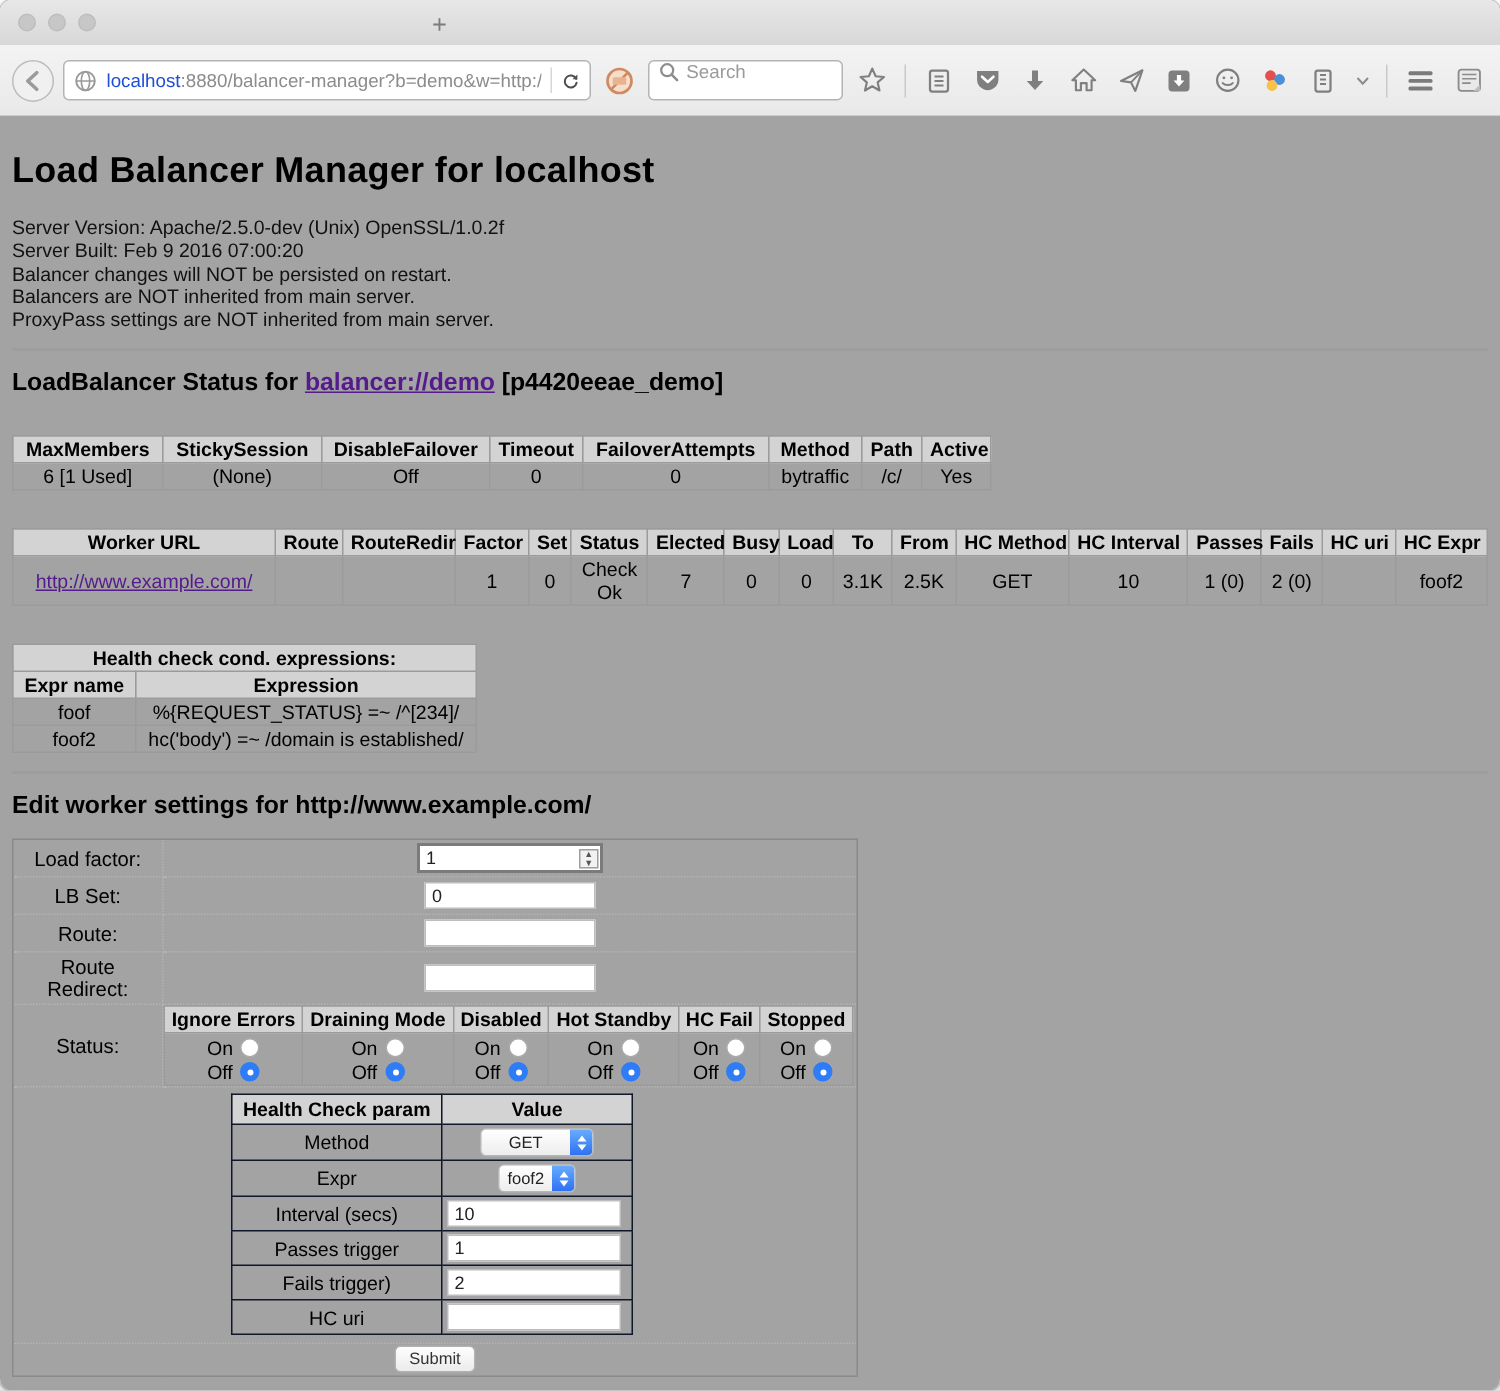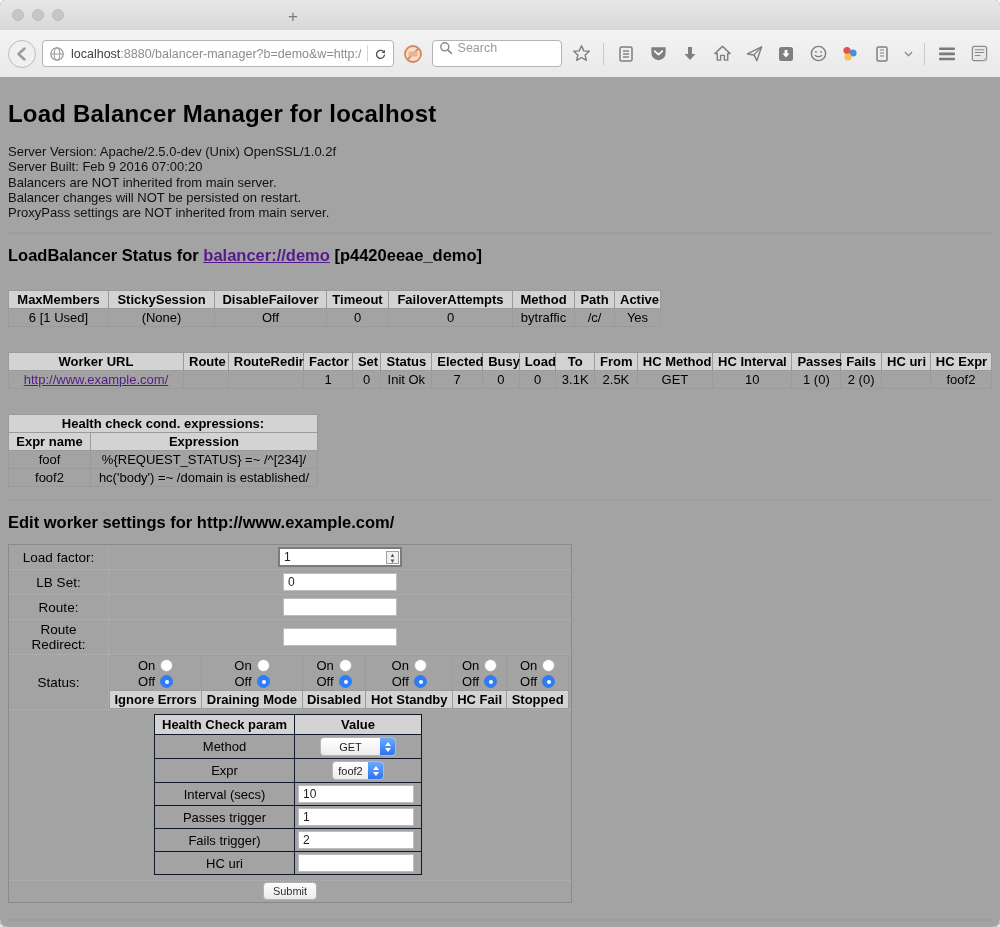--- a/index.html
+++ b/index.html
@@ -18,21 +18,21 @@
   .newtab { position:absolute; left:288px; top:8px; font-size:17px; color:#7c7c7c; line-height:17px; }
 
   .navbar { height:48px; background:linear-gradient(#f3f3f3,#e9e9e9); border-bottom:1px solid #a5a5a5;
             display:flex; align-items:center; padding:0 8px; gap:6px; }
   .circle-btn { width:28px; height:28px; border-radius:50%; border:1px solid #bcbcbc; background:#f0f0f0;
                 display:flex; align-items:center; justify-content:center; flex:0 0 auto; }
   .urlbar { width:356px; height:27px; background:#fff; border:1px solid #b4b4b4; border-radius:4px;
             display:flex; align-items:center; padding:0 6px; gap:6px; overflow:hidden; }
   .urlbar .globe { flex:0 0 auto; }
   .url-text { font-size:12.5px; white-space:nowrap; overflow:hidden; flex:1 1 auto; }
-  .url-host { color:#404040; } .url-rest { color:#8c8c8c; }
+  .url-host { color:#1d4ed8; } .url-rest { color:#8c8c8c; }
   .url-div { width:1px; height:17px; background:#d6d6d6; flex:0 0 auto; }
   .searchbar { width:132px; height:27px; background:#fff; border:1px solid #b4b4b4; border-radius:4px;
                display:flex; align-items:flex-start; padding:0 6px; gap:5px; }
   .search-ph { font-size:12.5px; color:#9a9a9a; }
   .tool-ic { width:26px; height:26px; display:flex; align-items:center; justify-content:center; flex:0 0 auto; }
   .sep { width:1px; height:22px; background:#c9c9c9; margin:0 3px; flex:0 0 auto; }
   svg.ic { display:block; }
 
   
   .page { padding:8px; background:#a3a3a3; }
@@ -228,22 +228,22 @@
     </div>
   </div>
 
   <div class="page">
 
     <h1 class="title">Load Balancer Manager for localhost</h1>
 
     <div>
       <div class="info-line">Server Version: Apache/2.5.0-dev (Unix) OpenSSL/1.0.2f</div>
       <div class="info-line">Server Built: Feb 9 2016 07:00:20</div>
+      <div class="info-line">Balancer changes will NOT be persisted on restart.</div>
       <div class="info-line">Balancers are NOT inherited from main server.</div>
-      <div class="info-line">Balancer changes will NOT be persisted on restart.</div>
       <div class="info-line">ProxyPass settings are NOT inherited from main server.</div>
     </div>
 
     <hr class="rule">
 
     <h2 class="sub"><span>LoadBalancer Status for </span><a class="vlink" href="#">balancer://demo</a><span> [p4420eeae_demo]</span></h2>
 
     <table class="grid" style="width:652px; table-layout:fixed; margin-bottom:16px;">
       <colgroup>
           <col style="width:100px">
@@ -318,21 +318,21 @@
         <th>Fails</th>
         <th>HC uri</th>
         <th>HC Expr</th>
       </tr>
       <tr>
         <td class="lcell"><a class="vlink" style="font-weight:normal" href="#">http://www.example.com/</a></td>
         <td></td>
         <td></td>
         <td>1</td>
         <td>0</td>
-        <td>Init Ok</td>
+        <td>Check Ok</td>
         <td>7</td>
         <td>0</td>
         <td>0</td>
         <td>3.1K</td>
         <td>2.5K</td>
         <td>GET</td>
         <td>10</td>
         <td>1 (0)</td>
         <td>2 (0)</td>
         <td></td>
@@ -387,88 +387,88 @@
       <tr class="frow">
         <td class="flabel">Route Redirect:</td>
         <td class="fvalue"><input class="txt" type="text" value="" style=""></td>
       </tr>
       <tr>
         <td class="flabel">Status:</td>
         <td style="padding:0; border-left:1px dotted #b3b3b3;">
           <table class="status">
             <tbody>
                   <tr>
-              <td>
-                <div class="radio-line">
-                        <span>On</span>
-                        <span class="radio"></span>
-                      </div>
-                <div class="radio-line">
-                        <span>Off</span>
-                        <span class="radio checked"></span>
-                      </div>
-              </td>
-              <td>
-                <div class="radio-line">
-                        <span>On</span>
-                        <span class="radio"></span>
-                      </div>
-                <div class="radio-line">
-                        <span>Off</span>
-                        <span class="radio checked"></span>
-                      </div>
-              </td>
-              <td>
-                <div class="radio-line">
-                        <span>On</span>
-                        <span class="radio"></span>
-                      </div>
-                <div class="radio-line">
-                        <span>Off</span>
-                        <span class="radio checked"></span>
-                      </div>
-              </td>
-              <td>
-                <div class="radio-line">
-                        <span>On</span>
-                        <span class="radio"></span>
-                      </div>
-                <div class="radio-line">
-                        <span>Off</span>
-                        <span class="radio checked"></span>
-                      </div>
-              </td>
-              <td>
-                <div class="radio-line">
-                        <span>On</span>
-                        <span class="radio"></span>
-                      </div>
-                <div class="radio-line">
-                        <span>Off</span>
-                        <span class="radio checked"></span>
-                      </div>
-              </td>
-              <td>
-                <div class="radio-line">
-                        <span>On</span>
-                        <span class="radio"></span>
-                      </div>
-                <div class="radio-line">
-                        <span>Off</span>
-                        <span class="radio checked"></span>
-                      </div>
-              </td>
-            </tr>
-            <tr>
               <th>Ignore Errors</th>
               <th>Draining Mode</th>
               <th>Disabled</th>
               <th>Hot Standby</th>
               <th>HC Fail</th>
               <th>Stopped</th>
+            </tr>
+            <tr>
+              <td>
+                <div class="radio-line">
+                        <span>On</span>
+                        <span class="radio"></span>
+                      </div>
+                <div class="radio-line">
+                        <span>Off</span>
+                        <span class="radio checked"></span>
+                      </div>
+              </td>
+              <td>
+                <div class="radio-line">
+                        <span>On</span>
+                        <span class="radio"></span>
+                      </div>
+                <div class="radio-line">
+                        <span>Off</span>
+                        <span class="radio checked"></span>
+                      </div>
+              </td>
+              <td>
+                <div class="radio-line">
+                        <span>On</span>
+                        <span class="radio"></span>
+                      </div>
+                <div class="radio-line">
+                        <span>Off</span>
+                        <span class="radio checked"></span>
+                      </div>
+              </td>
+              <td>
+                <div class="radio-line">
+                        <span>On</span>
+                        <span class="radio"></span>
+                      </div>
+                <div class="radio-line">
+                        <span>Off</span>
+                        <span class="radio checked"></span>
+                      </div>
+              </td>
+              <td>
+                <div class="radio-line">
+                        <span>On</span>
+                        <span class="radio"></span>
+                      </div>
+                <div class="radio-line">
+                        <span>Off</span>
+                        <span class="radio checked"></span>
+                      </div>
+              </td>
+              <td>
+                <div class="radio-line">
+                        <span>On</span>
+                        <span class="radio"></span>
+                      </div>
+                <div class="radio-line">
+                        <span>Off</span>
+                        <span class="radio checked"></span>
+                      </div>
+              </td>
             </tr>
           </tbody>
               </table>
         </td>
       </tr>
       <tr>
         <td colspan="2" style="padding:4px 0 5px;">
           <table class="hc">
             <tbody>
                   <tr>

